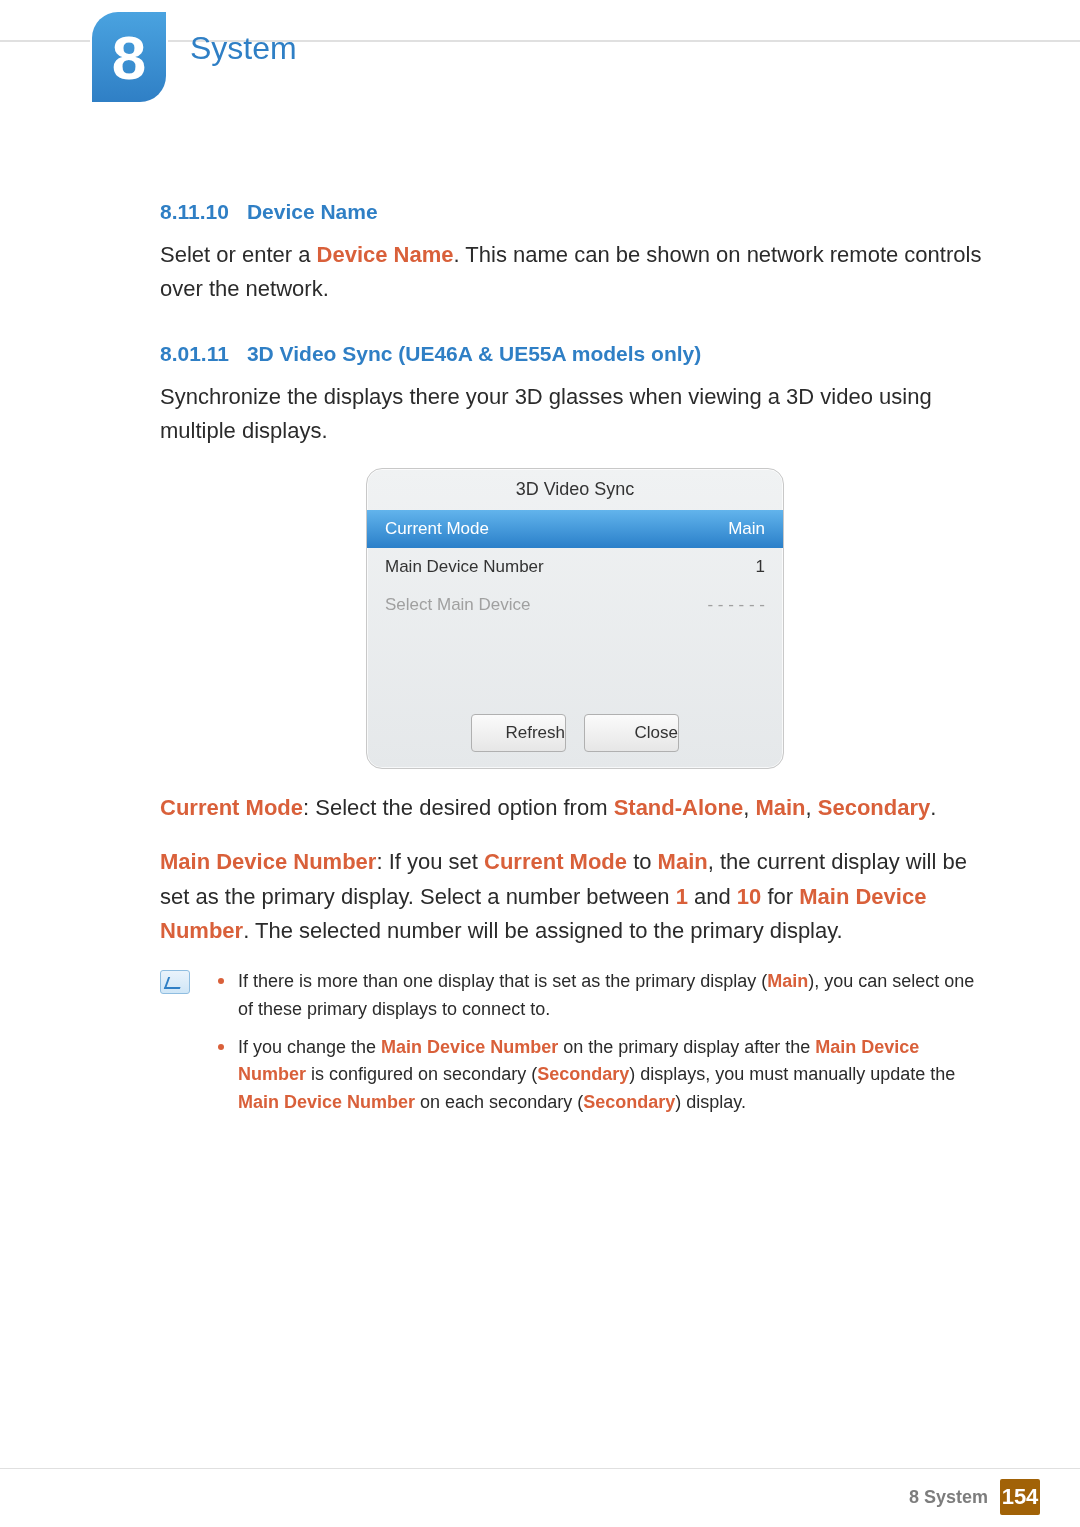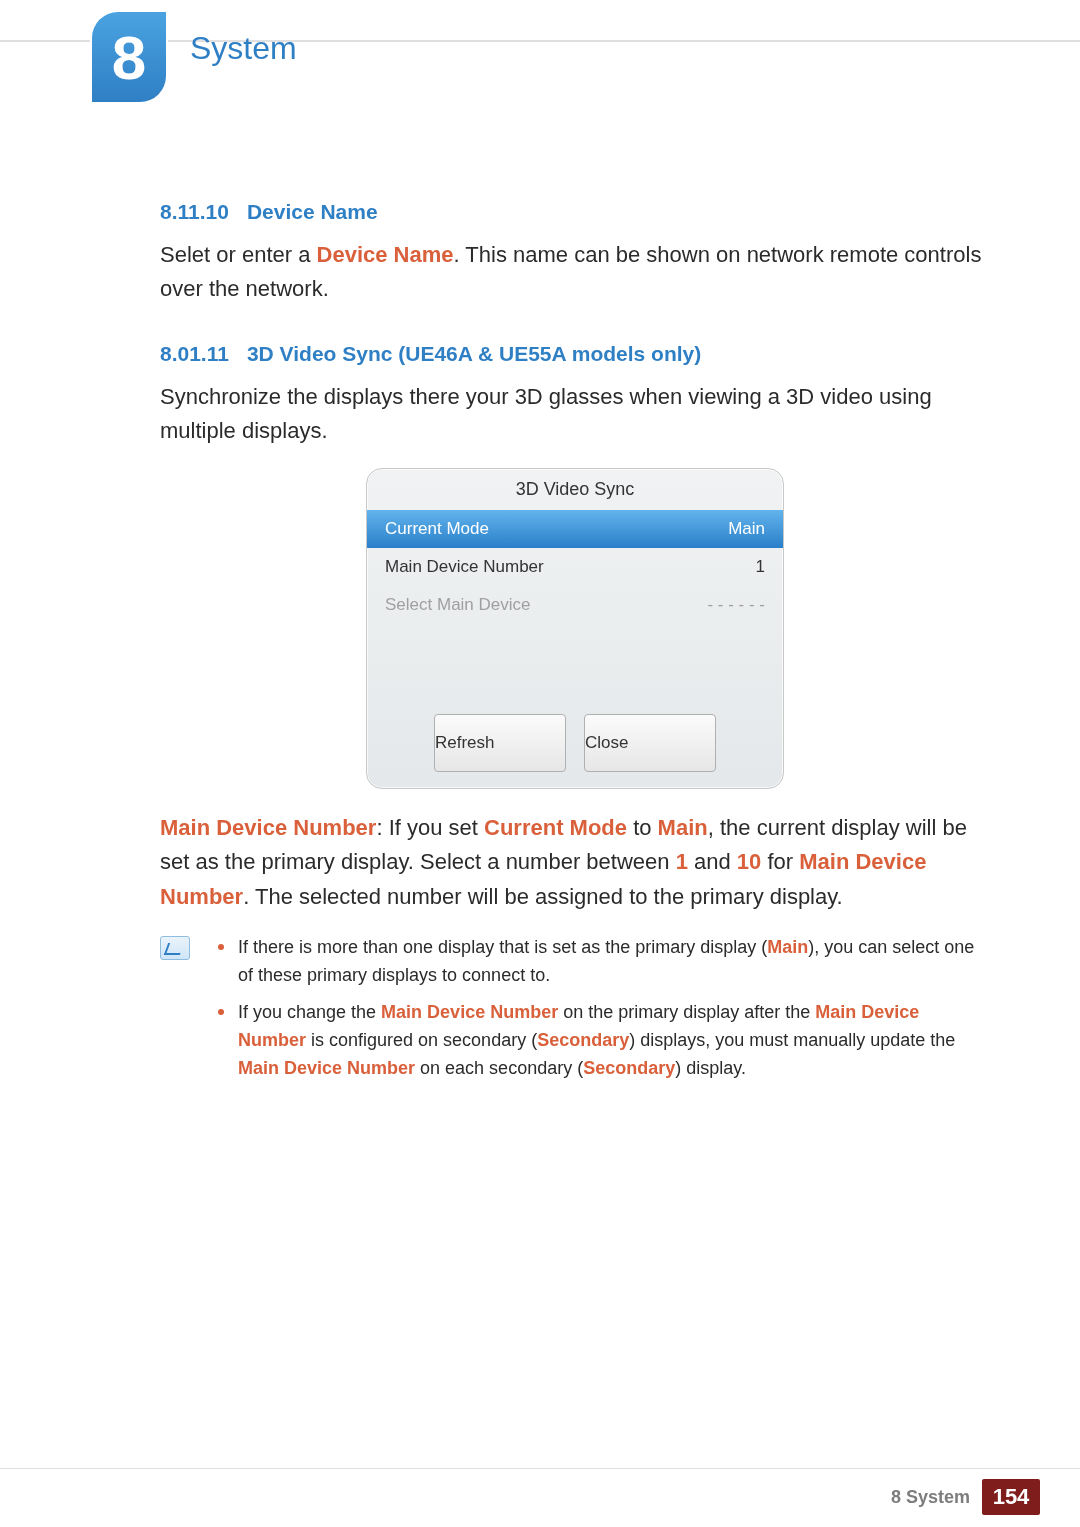--- a/index.html
+++ b/index.html
@@ -96,23 +96,23 @@
   }
   .osd-row.disabled { color: #a0a0a0; }
   .osd-spacer { height: 78px; }
   .osd-buttons {
     display: flex;
     justify-content: center;
     gap: 18px;
     padding: 12px 0 16px 0;
   }
   .osd-btn {
-    width: 132px;
-    padding: 18px 0;
-    text-align: left;
+    width: 95px;
+    padding: 8px 0;
+    text-align: right;
     border: 1px solid #b0b0b0;
     border-radius: 4px;
     background: linear-gradient(180deg,#fbfbfb,#e6e6e6);
     font-size: 17px;
     color: #333;
   }
   .note-block {
     display: flex;
     gap: 28px;
     margin-top: 8px;
@@ -164,23 +164,23 @@
     align-items: center;
     gap: 0;
   }
   .footer-label {
     color: #7d7d7d;
     font-weight: bold;
     font-size: 18px;
     padding-right: 12px;
   }
   .footer-page {
-    width: 58px;
+    width: 40px;
     height: 36px;
-    background: #7f1d1d;
+    background: #a16207;
     color: #fff;
     font-weight: bold;
     font-size: 22px;
     display: flex;
     align-items: center;
     justify-content: center;
     border-radius: 2px;
   }
   .footer-rule {
     position: absolute;
@@ -232,20 +232,23 @@
         <span>- - - - - -</span>
       </div>
       <div class="osd-spacer"></div>
       <div class="osd-buttons">
         <div class="osd-btn">Refresh</div>
         <div class="osd-btn">Close</div>
       </div>
     </div>
   </div>
 
+  <p class="body">
+    <span class="highlight">Current Mode</span><span>: Select the desired option from </span><span class="highlight">Stand-Alone</span><span>, </span><span class="highlight">Main</span><span>, </span><span class="highlight">Secondary</span><span>.</span>
+  </p>
 
   <p class="body">
     <span class="highlight">Main Device Number</span><span>: If you set </span><span class="highlight">Current Mode</span><span> to </span><span class="highlight">Main</span><span>, the current display will be set as the primary display. Select a number between </span><span class="highlight">1</span><span> and </span><span class="highlight">10</span><span> for </span><span class="highlight">Main Device Number</span><span>. The selected number will be assigned to the primary display.</span>
   </p>
 
 
   <div class="note-block">
     <div class="note-icon"></div>
     <ul class="note-list">
       <li>

